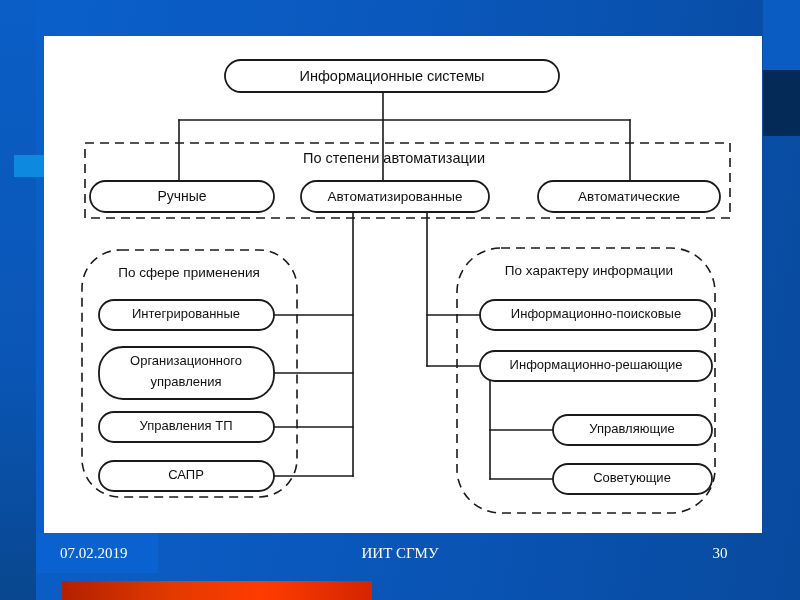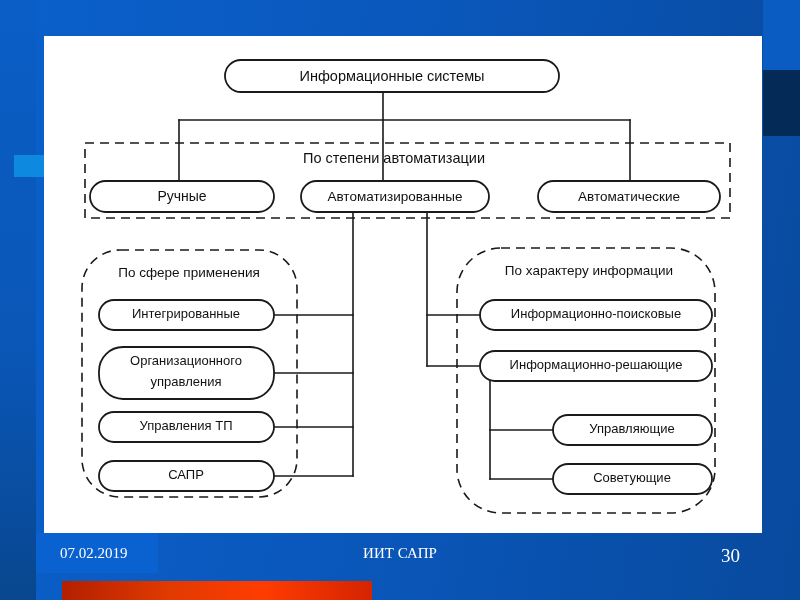--- a/index.html
+++ b/index.html
@@ -97,23 +97,23 @@
     text-align: center;
     font-family: "Liberation Serif", serif;
     font-size: 15px;
     color: #ffffff;
   }
   .footer-page {
     position: absolute;
     left: 700px;
     top: 545px;
     width: 40px;
-    text-align: right;
+    text-align: center;
     font-family: "Liberation Serif", serif;
-    font-size: 19px;
+    font-size: 15px;
     color: #ffffff;
   }
   .red-bar {
     position: absolute;
     left: 62px;
     top: 581px;
     width: 310px;
     height: 19px;
     background: linear-gradient(90deg,#b32000 0%, #e23a00 35%, #ff3c00 65%, #d42400 100%);
   }
@@ -243,17 +243,17 @@
         <text class="node-label" x="588" y="443" font-size="13">Советующие</text>
       </g>
 
     </svg>
   </div>
 
   <div class="footer">
     <div class="footer-left-block"></div>
   </div>
   <div class="footer-date">07.02.2019</div>
-  <div class="footer-center">ИИТ САПР</div>
+  <div class="footer-center">ИИТ СГМУ</div>
   <div class="footer-page">30</div>
   <div class="red-bar"></div>
 
 </div>
 
 </body></html>

